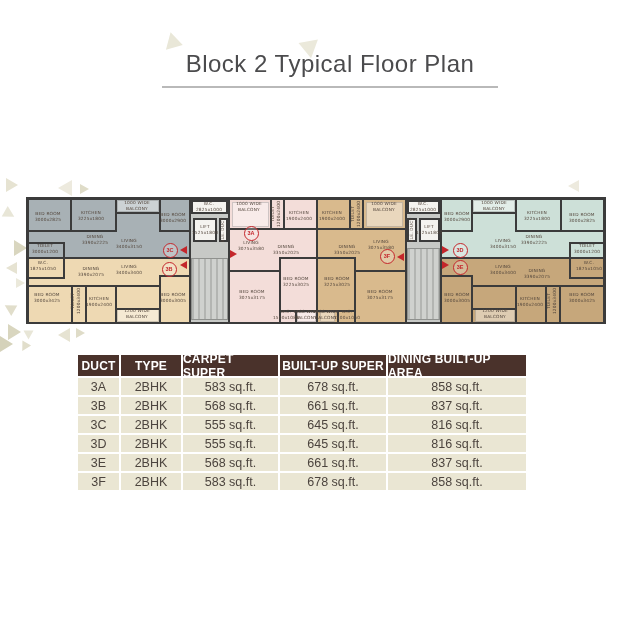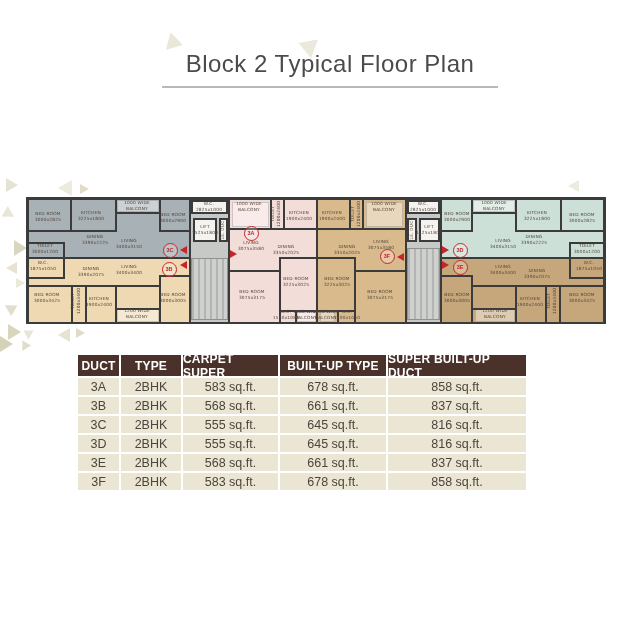--- a/index.html
+++ b/index.html
@@ -391,22 +391,22 @@
     <div class="arrow arrow-right" style="left: 204px; top: 54px;"></div>
     <div class="arrow arrow-left" style="left: 372px; top: 57px;"></div>
     <div class="arrow arrow-right" style="left: 416px; top: 50px;"></div>
     <div class="arrow arrow-right" style="left: 416px; top: 65px;"></div>
   </div>
 
 <div class="area-table">
     <div class="th">DUCT</div>
     <div class="th">TYPE</div>
     <div class="th">CARPET SUPER</div>
-    <div class="th">BUILT-UP TYPE</div>
-    <div class="th">SUPER BUILT-UP DUCT</div>
+    <div class="th">BUILT-UP SUPER</div>
+    <div class="th">DINING BUILT-UP AREA</div>
     <div class="td">3A</div>
     <div class="td">2BHK</div>
     <div class="td">583 sq.ft.</div>
     <div class="td">678 sq.ft.</div>
     <div class="td">858 sq.ft.</div>
     <div class="td">3B</div>
     <div class="td">2BHK</div>
     <div class="td">568 sq.ft.</div>
     <div class="td">661 sq.ft.</div>
     <div class="td">837 sq.ft.</div>

